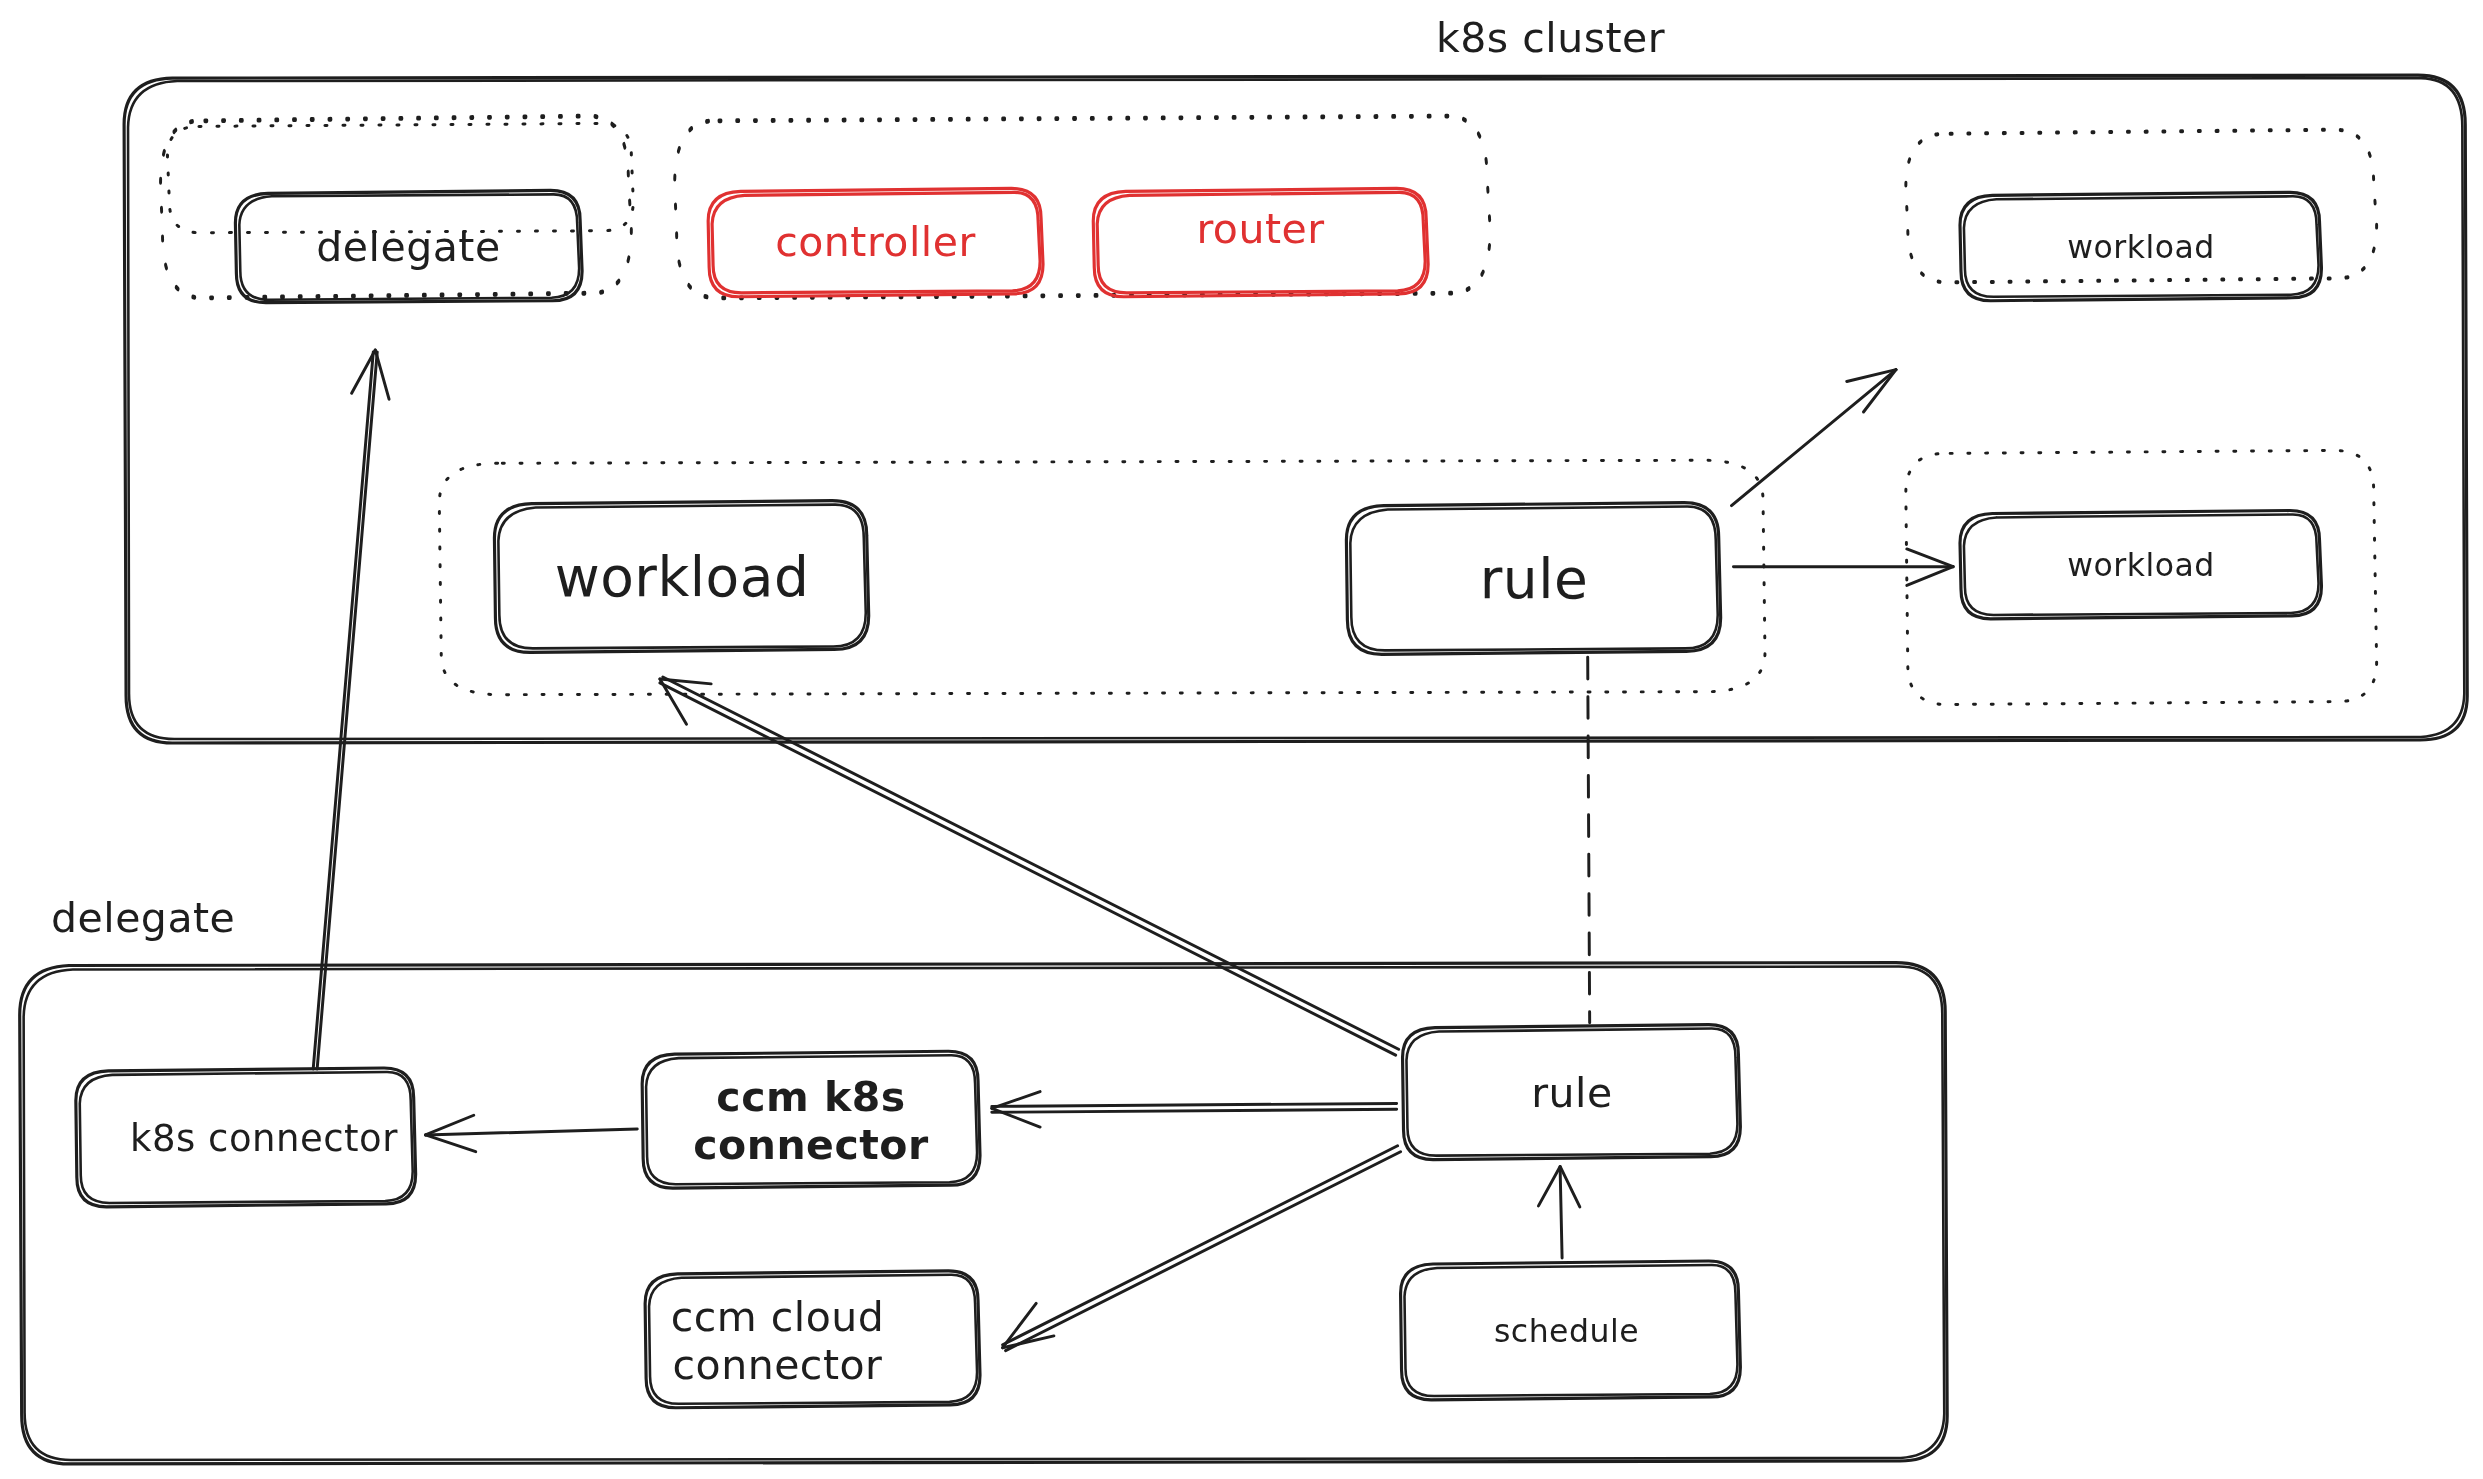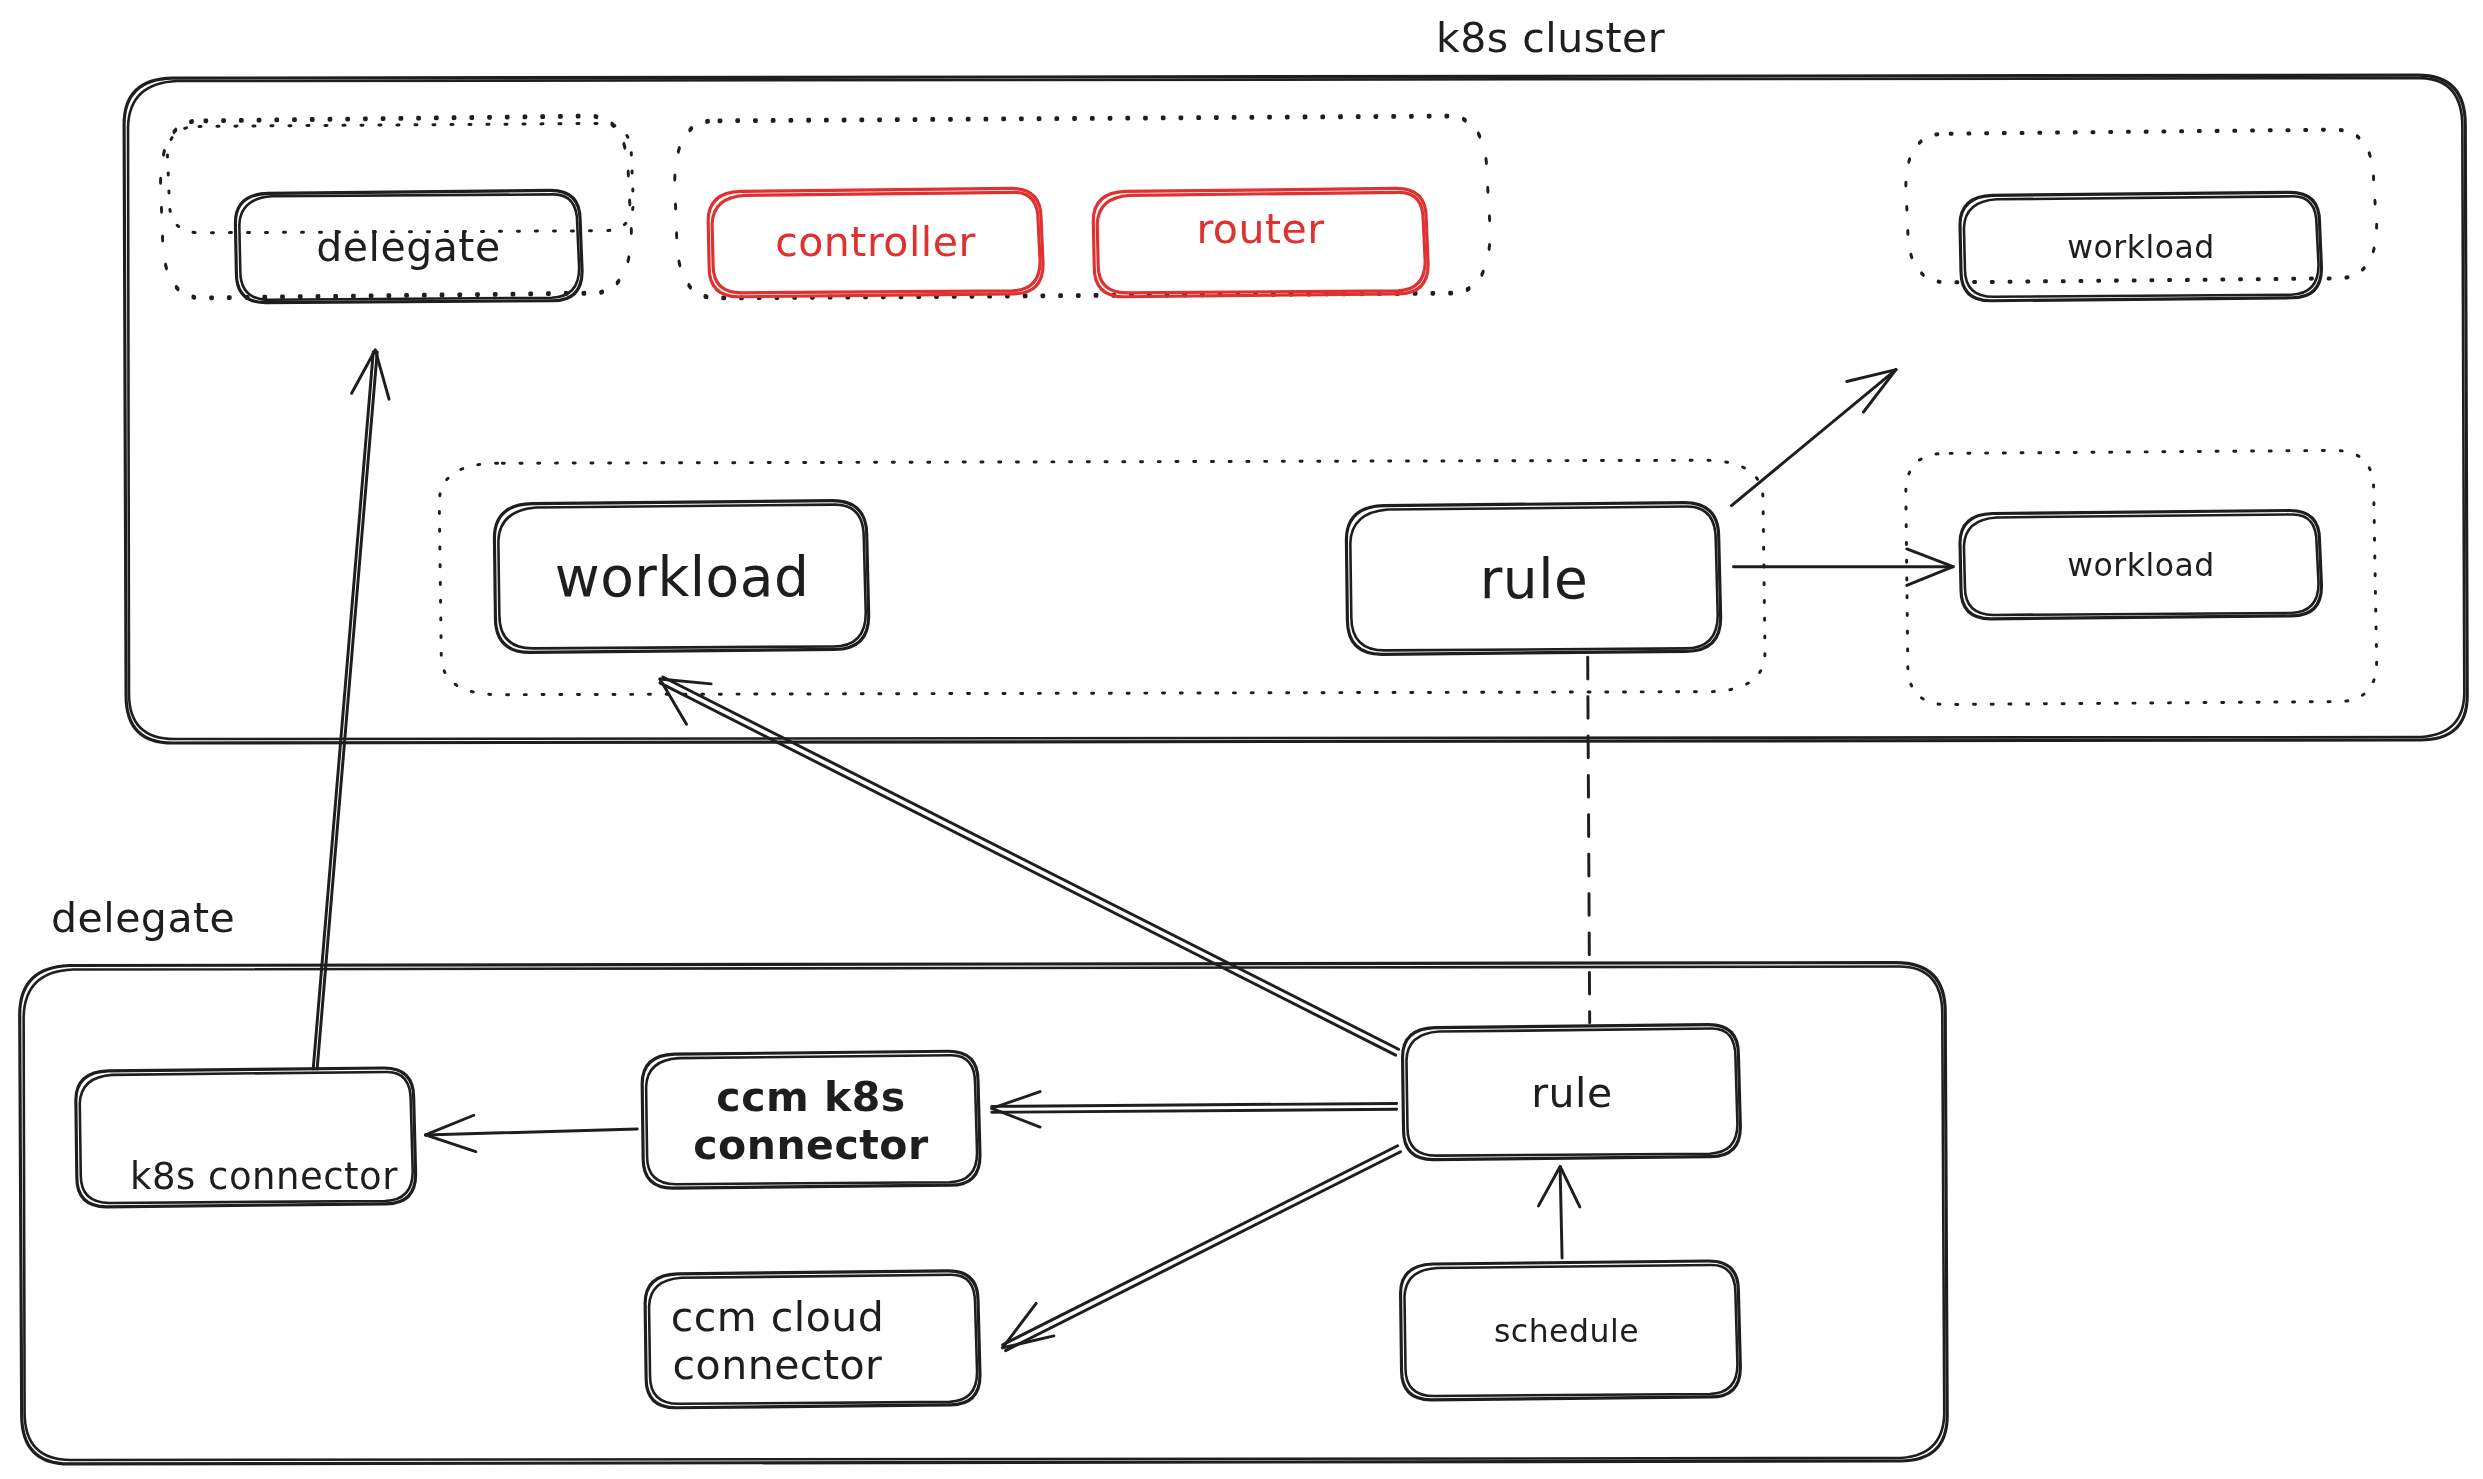--- a/index.html
+++ b/index.html
@@ -265,21 +265,21 @@
   <div class="node-label fs-34 red" style="left:1093px; top:175px; width:335px; height:108px;">router</div>
 
   <div class="node-label fs-32" style="left:1960px; top:195px; width:362px; height:105px;">workload</div>
 
   <div class="node-label fs-56" style="left:495px; top:503px; width:374px; height:149px;">workload</div>
 
   <div class="node-label fs-56" style="left:1347px; top:505px; width:374px; height:149px;">rule</div>
 
   <div class="node-label fs-32" style="left:1960px; top:513px; width:362px; height:105px;">workload</div>
 
-  <div class="node-label fs-38" style="left:76px; top:1109px; width:376px; height:136px;">k8s connector</div>
+  <div class="node-label fs-38" style="left:76px; top:1071px; width:376px; height:136px;">k8s connector</div>
 
   <div class="node-label fs-34" style="left:642px; top:1054px; width:338px; height:134px;font-weight:bold;">ccm k8s
 connector</div>
 
   <div class="node-label fs-34" style="left:614px; top:1274px; width:291px; height:134px;margin-left:18px;">ccm cloud
 connector</div>
 
   <div class="node-label fs-34" style="left:1403px; top:1027px; width:338px; height:132px;">rule</div>
 
   <div class="node-label fs-32" style="left:1401px; top:1264px; width:331px; height:136px;">schedule</div>

